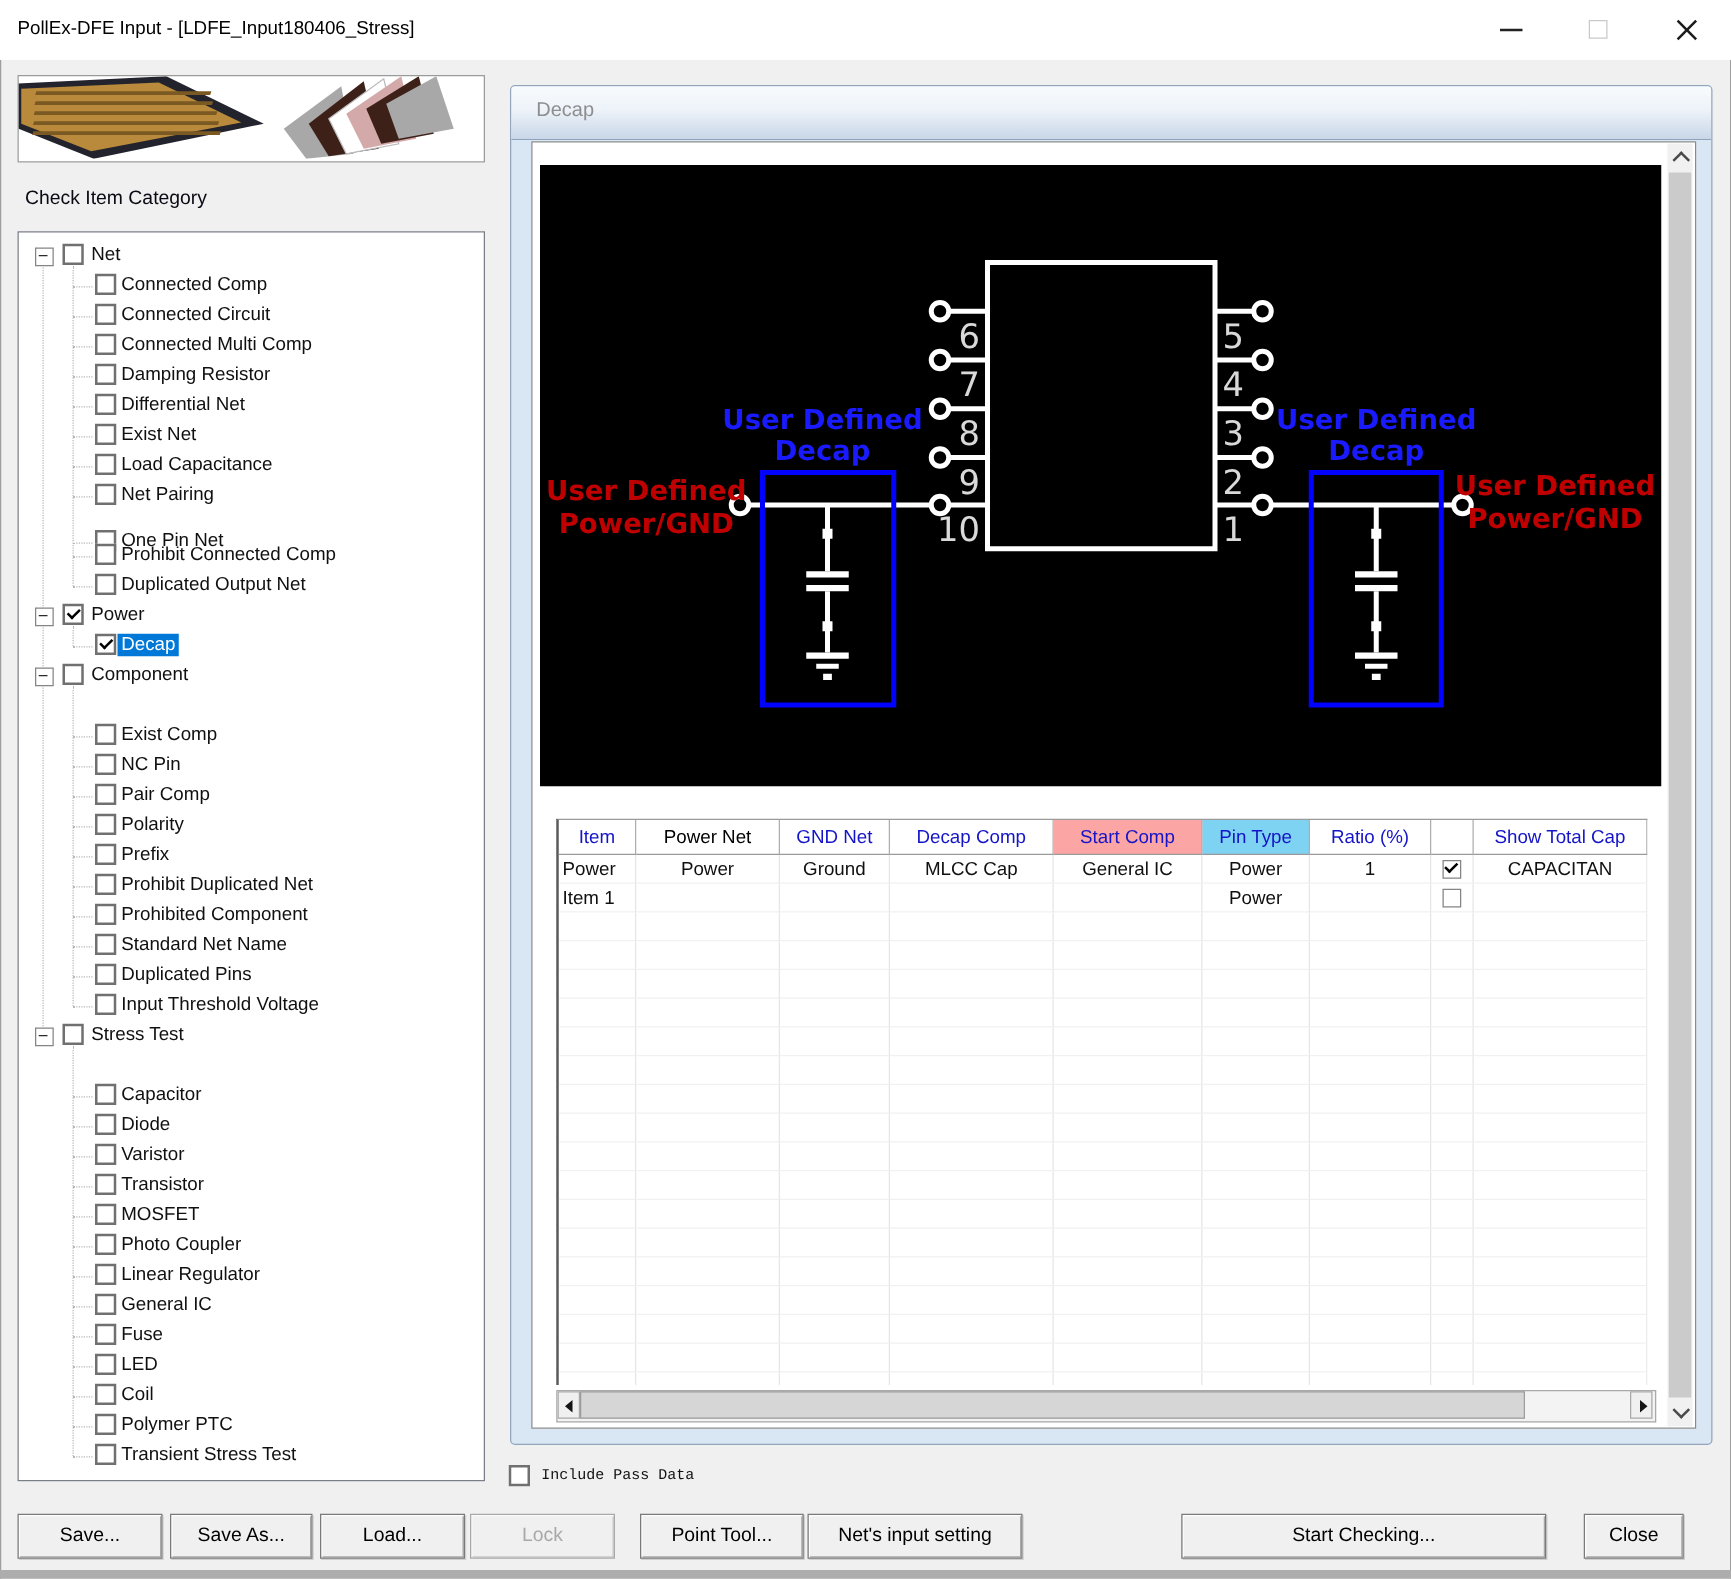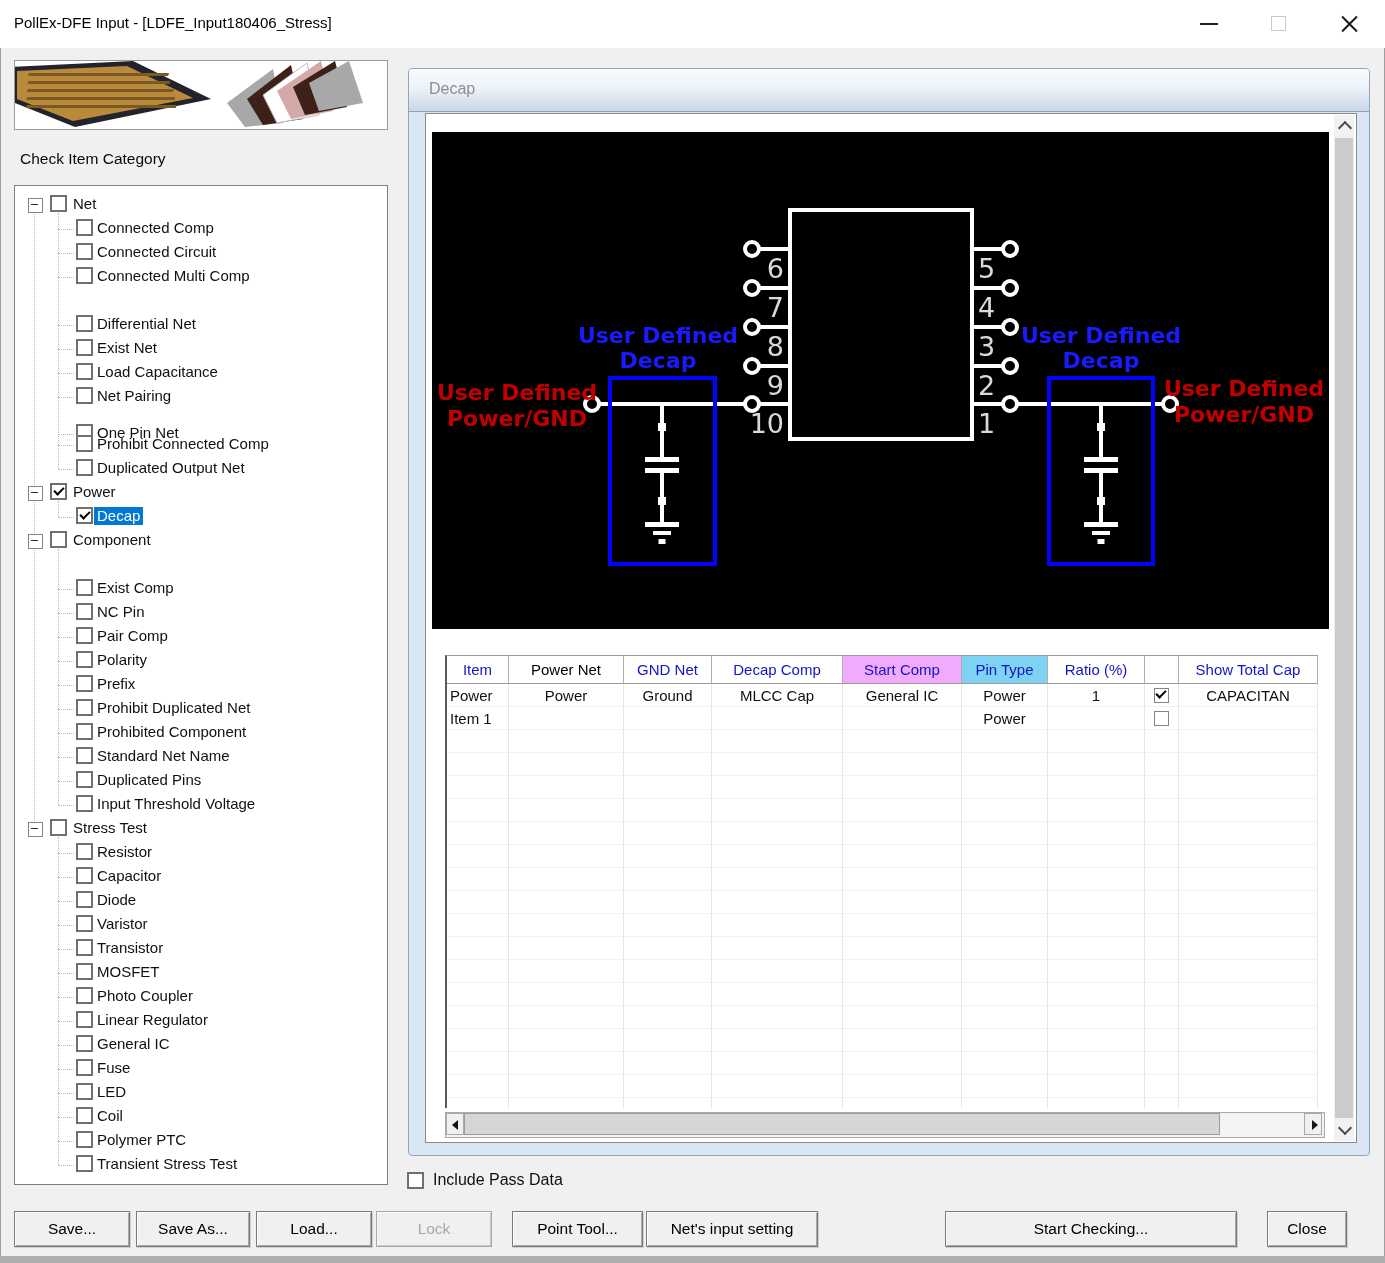--- a/index.html
+++ b/index.html
@@ -63,21 +63,21 @@
   .hthumb{position:absolute;left:18px;top:0;width:756px;height:22px;background:#d6d6d6;border:1px solid #9c9c9c;box-sizing:border-box;}
   .vscroll{position:absolute;left:908px;top:1px;width:20px;height:1026px;background:#f1f1f1;}
   .vbtn{position:absolute;left:0;width:20px;height:22px;background:#f1f1f1;}
   .chev{position:absolute;left:6px;width:8px;height:8px;border-left:2px solid #4a4a4a;border-top:2px solid #4a4a4a;}
   .chev.up{top:8px;transform:rotate(45deg);}
   .chev.dn{top:4px;transform:rotate(225deg);}
   .vthumb{position:absolute;left:1px;top:23px;width:18px;height:980px;background:#cbcbcb;}
   
   .incpass{left:407px;top:1170px;height:20px;display:flex;align-items:center;}
   .incpass .cb{position:relative;width:13px;height:13px;border:2px solid #707070;background:#fff;margin-right:9px;}
-  .incpass span{font-size:16px;}
+  .incpass span{font-size:12px;font-family:Liberation Mono, monospace;}
   .btn{position:absolute;top:1211px;height:34px;background:#f0f0f0;border:1px solid #7a7a7a;
      box-shadow:inset 1px 1px 0 #fdfdfd, inset -1px -1px 0 #a8a8a8, 1px 1px 0 #cfcfcf;
      font-size:15.5px;color:#000;display:flex;align-items:center;justify-content:center;white-space:nowrap;cursor:default;}
   .btn.disabled{color:#a8a8a8;border-color:#a9a9a9;box-shadow:inset 1px 1px 0 #fafafa, inset -1px -1px 0 #c8c8c8;}
   .bottomstrip{left:0;top:1256px;width:1385px;height:7px;background:#adadad;}
 </style>
 </head>
 <body>
 
 <div class="abs titlebar">
@@ -137,20 +137,25 @@
     <div class="trow" style="top: 55px;">
       <span class="dot-h" style="left: 43px; top: 12px; width: 16px;"></span>
       <span class="cbx" style="left: 61px;"></span>
       <span class="tlabel" style="left: 79px;">Connected Circuit</span>
     </div>
     <div class="trow" style="top: 79px;">
       <span class="dot-h" style="left: 43px; top: 12px; width: 16px;"></span>
       <span class="cbx" style="left: 61px;"></span>
       <span class="tlabel" style="left: 79px;">Connected Multi Comp</span>
     </div>
+    <div class="trow" style="top: 103px;">
+      <span class="dot-h" style="left: 43px; top: 12px; width: 16px;"></span>
+      <span class="cbx" style="left: 61px;"></span>
+      <span class="tlabel" style="left: 79px;">Damping Resistor</span>
+    </div>
     <div class="trow" style="top: 127px;">
       <span class="dot-h" style="left: 43px; top: 12px; width: 16px;"></span>
       <span class="cbx" style="left: 61px;"></span>
       <span class="tlabel" style="left: 79px;">Differential Net</span>
     </div>
     <div class="trow" style="top: 151px;">
       <span class="dot-h" style="left: 43px; top: 12px; width: 16px;"></span>
       <span class="cbx" style="left: 61px;"></span>
       <span class="tlabel" style="left: 79px;">Exist Net</span>
     </div>
@@ -251,25 +256,20 @@
       <span class="dot-h" style="left: 43px; top: 12px; width: 16px;"></span>
       <span class="cbx" style="left: 61px;"></span>
       <span class="tlabel" style="left: 79px;">Input Threshold Voltage</span>
     </div>
     <div class="trow" style="top: 631px;">
       <span class="expandbox" style="left: 13px;">
         <span class="minus"></span>
       </span>
       <span class="cbx" style="left: 35px;"></span>
       <span class="tlabel" style="left: 55px;">Stress Test</span>
-    </div>
-    <div class="trow" style="top: 655px;">
-      <span class="dot-h" style="left: 43px; top: 12px; width: 16px;"></span>
-      <span class="cbx" style="left: 61px;"></span>
-      <span class="tlabel" style="left: 79px;">Resistor</span>
     </div>
     <div class="trow" style="top: 679px;">
       <span class="dot-h" style="left: 43px; top: 12px; width: 16px;"></span>
       <span class="cbx" style="left: 61px;"></span>
       <span class="tlabel" style="left: 79px;">Capacitor</span>
     </div>
     <div class="trow" style="top: 703px;">
       <span class="dot-h" style="left: 43px; top: 12px; width: 16px;"></span>
       <span class="cbx" style="left: 61px;"></span>
       <span class="tlabel" style="left: 79px;">Diode</span>
@@ -402,21 +402,21 @@
           <text x="812" y="264" text-anchor="middle" font-size="22" font-weight="bold" fill="#C00000" font-family="&quot;DejaVu Sans&quot;,sans-serif">User Defined</text>
           <text x="812" y="290" text-anchor="middle" font-size="22" font-weight="bold" fill="#C00000" font-family="&quot;DejaVu Sans&quot;,sans-serif">Power/GND</text>
         </svg>
     </div>
     <div class="dtable" id="dtable">
         <div class="hdr" style="grid-template-columns: 62px 115px 88px 131px 119px 86px 97px 34px 139px;">
           <div class="hcell" style="color: rgb(20, 20, 200);">Item</div>
           <div class="hcell" style="color: #000000;">Power Net</div>
           <div class="hcell" style="color: rgb(20, 20, 200);">GND Net</div>
           <div class="hcell" style="color: rgb(20, 20, 200);">Decap Comp</div>
-          <div class="hcell" style="color: rgb(20, 20, 200); background: #f0abfc;">Start Comp</div>
+          <div class="hcell" style="color: rgb(20, 20, 200); background: #fca5a5;">Start Comp</div>
           <div class="hcell" style="color: rgb(20, 20, 200); background: rgb(126, 210, 242);">Pin Type</div>
           <div class="hcell" style="color: rgb(20, 20, 200);">Ratio (%)</div>
           <div class="hcell" style="color: rgb(20, 20, 200);"></div>
           <div class="hcell" style="color: rgb(20, 20, 200);">Show Total Cap</div>
         </div>
         <div class="drow" style="grid-template-columns: 62px 115px 88px 131px 119px 86px 97px 34px 139px;">
           <div class="dcell left">Power</div>
           <div class="dcell">Power</div>
           <div class="dcell">Ground</div>
           <div class="dcell">MLCC Cap</div>

